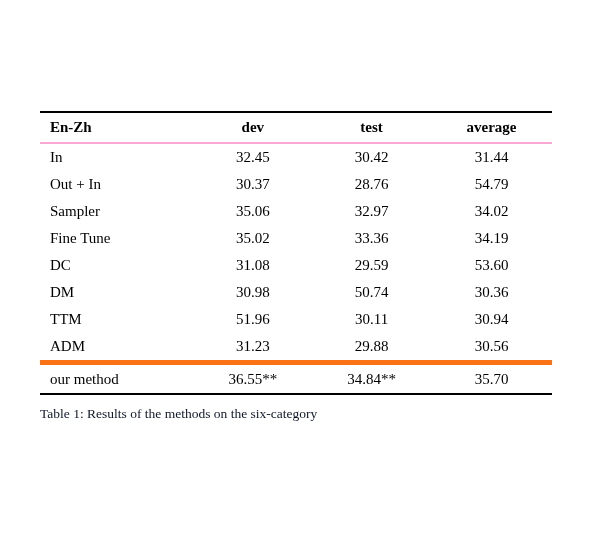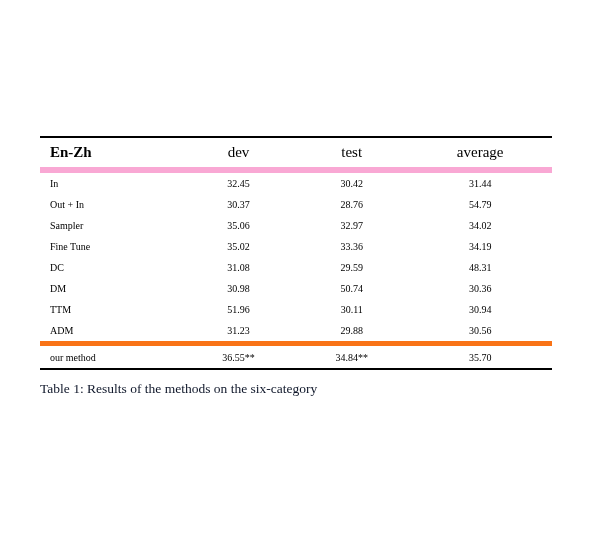--- a/index.html
+++ b/index.html
@@ -27,43 +27,43 @@
     }
 
     table {
       width: 100%;
       border-collapse: collapse;
       border-top: 2px solid #000;
       border-bottom: 2px solid #000;
     }
 
     thead tr {
-      border-bottom: 6px solid #f9a8d4;
+      border-bottom: 2px solid #f9a8d4;
     }
 
     thead th {
       padding: 6px 10px;
       text-align: center;
-      font-weight: normal;
+      font-weight: bold;
       font-size: 15px;
     }
 
     thead th:first-child {
       text-align: left;
       font-weight: bold;
     }
 
     tbody tr {
       border: none;
     }
 
     tbody td {
       padding: 5px 10px;
       text-align: center;
-      font-size: 10px;
+      font-size: 15px;
     }
 
     tbody td:first-child {
       text-align: left;
     }
 
     .divider-row td {
       border-top: 5px solid #f97316;
       padding-top: 6px;
     }
@@ -111,21 +111,21 @@
         <tr>
           <td>Fine Tune</td>
           <td>35.02</td>
           <td>33.36</td>
           <td>34.19</td>
         </tr>
         <tr>
           <td>DC</td>
           <td>31.08</td>
           <td>29.59</td>
-          <td>48.31</td>
+          <td>53.60</td>
         </tr>
         <tr>
           <td>DM</td>
           <td>30.98</td>
           <td>50.74</td>
           <td>30.36</td>
         </tr>
         <tr>
           <td>TTM</td>
           <td>51.96</td>

